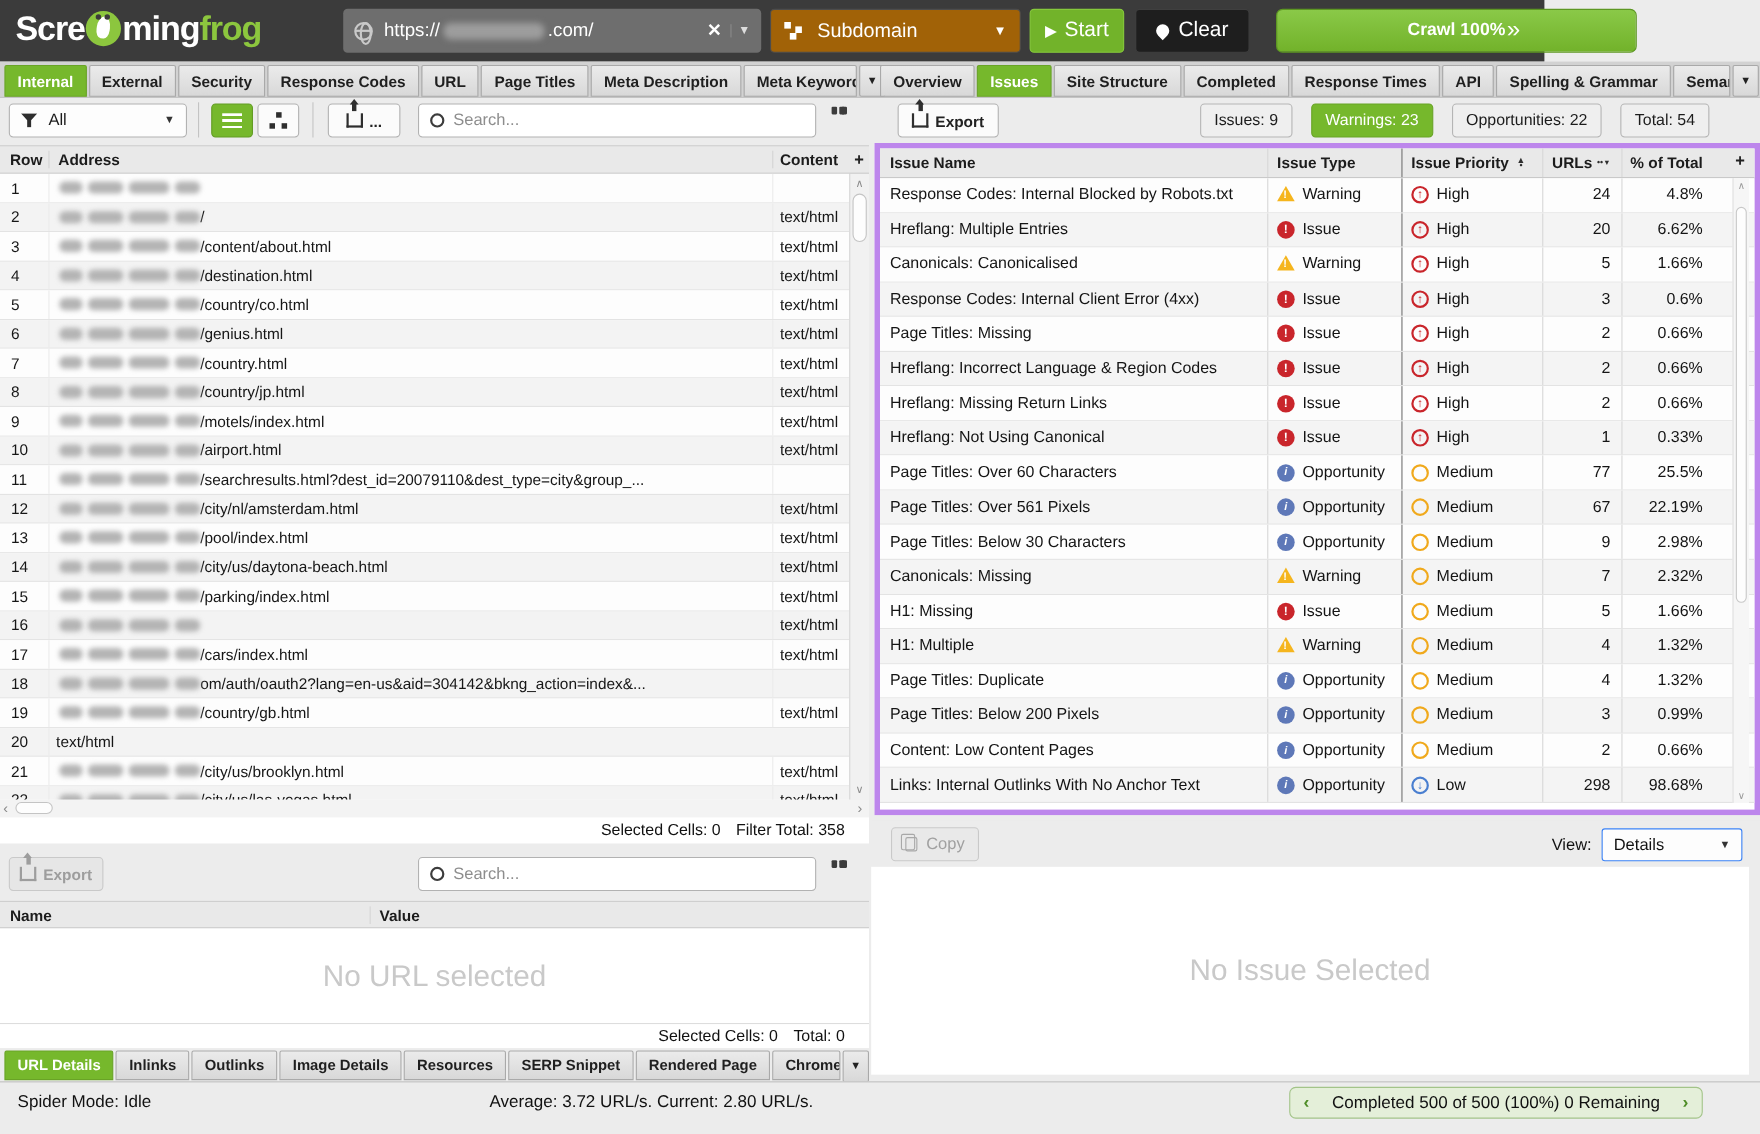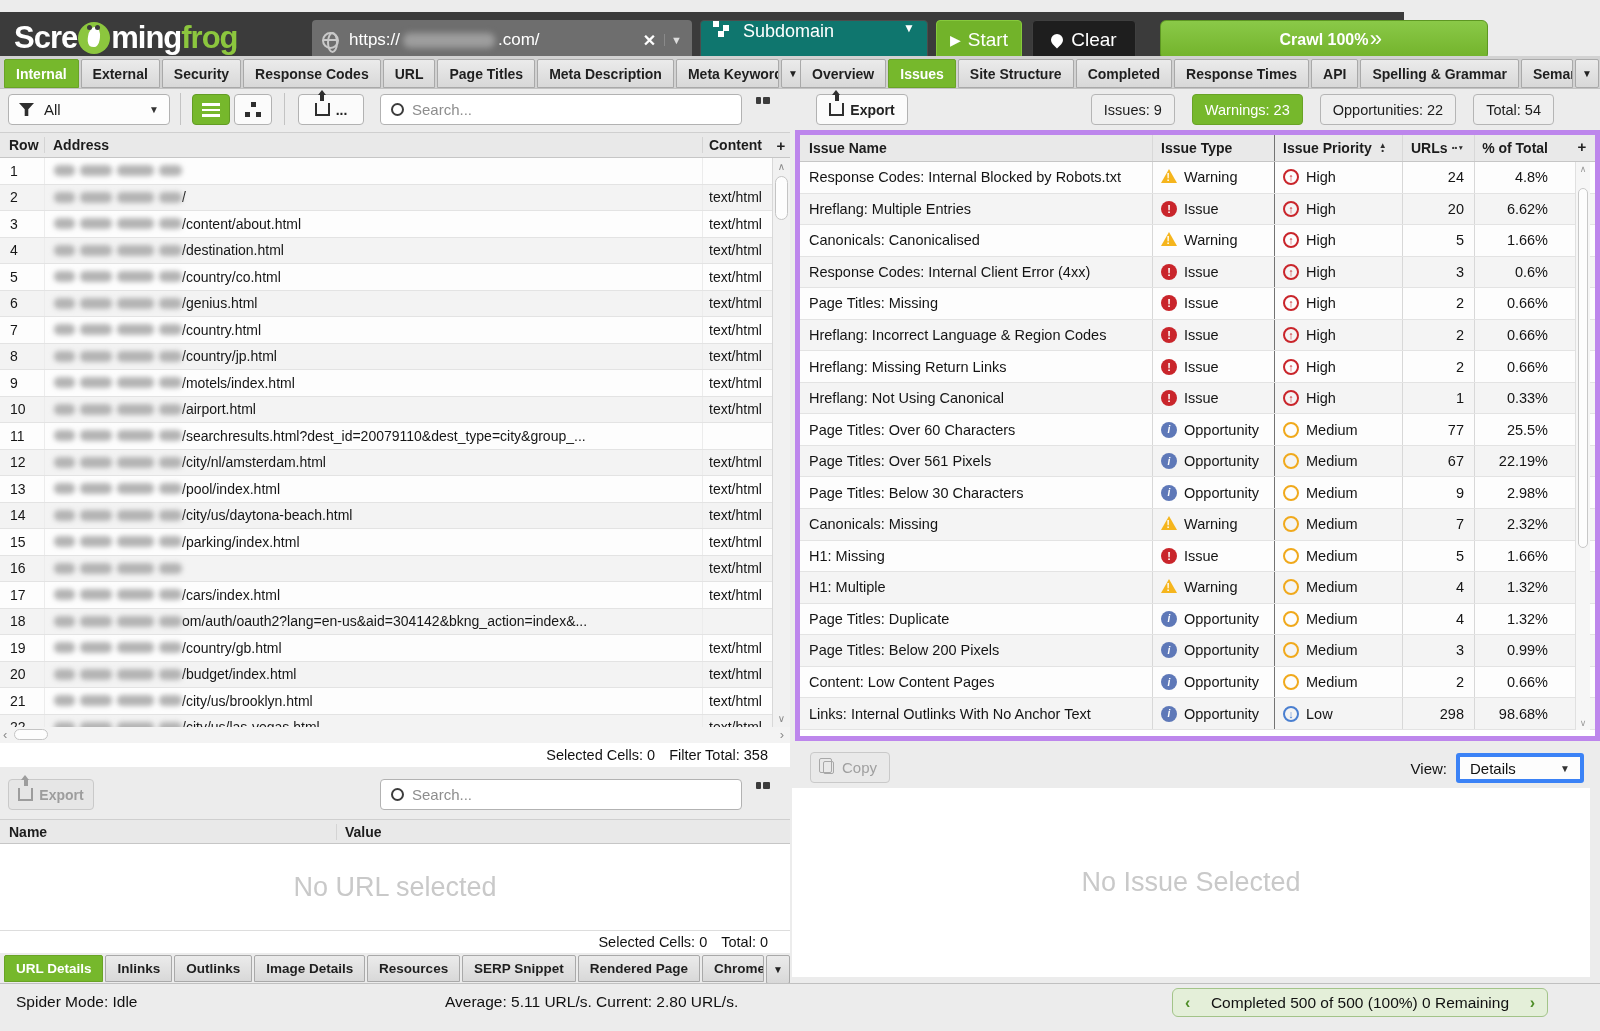--- a/index.html
+++ b/index.html
@@ -1,34 +1,34 @@
 <!DOCTYPE html>
 <html><head>
 <meta charset="utf-8">
 <style>
   * { margin:0; padding:0; box-sizing:border-box; }
   html,body { width:1600px; height:1031px; }
   body { font-family:"Liberation Sans", sans-serif; background:#ececec; overflow:hidden; }
   .app { position:relative; width:1600px; height:1031px; background:#ececec; }
 
   
-  .topbar { position:absolute; left:0; top:0; width:1404px; height:56px; background:#3b3b3b;margin-top:12px; }
+  .topbar { position:absolute; left:0; top:0; width:1404px; height:56px; background:#3b3b3b; }
   .logo { position:absolute; left:14px; top:8px; font-size:31px; font-weight:700; letter-spacing:-1px; color:#fff; display:flex; align-items:center; }
   .logo .green { color:#8cc63e; }
   .frog { display:inline-block; width:32px; height:32px; border-radius:50%; background:#8cc63e; margin:0 1px; position:relative; }
   .frog::before { content:""; position:absolute; left:10px; top:5px; width:12px; height:20px; background:#fff; border-radius:50% 50% 40% 40%; transform:rotate(8deg); }
   .frog::after { content:""; position:absolute; left:9px; top:3px; width:5px; height:5px; background:#3b3b3b; border-radius:50%; box-shadow:8px 0 0 #3b3b3b; }
   .urlbox { position:absolute; left:312px; top:8px; width:380px; height:40px; background:#6e6e6e; border-radius:4px; display:flex; align-items:center; padding:0 10px; color:#fff; font-size:17px;text-align:right; }
   .globe { width:17px; height:17px; border:2px solid #c9c9c9; border-radius:50%; position:relative; margin-right:10px; flex:none; }
   .globe::before { content:""; position:absolute; left:3px; top:-2px; width:7px; height:17px; border:2px solid #c9c9c9; border-radius:50%; }
   .globe::after { content:""; position:absolute; left:-1px; top:5.5px; width:15px; height:2px; background:#c9c9c9; }
   .blurpill { display:inline-block; width:92px; height:15px; background:#9d9d9d; border-radius:7px; filter:blur(3px); margin:0 3px; }
   .url-x { margin-left:auto; font-weight:700; font-size:16px; color:#fff; cursor:pointer; padding:0 8px; }
   .url-caret { color:#ddd; font-size:11px; padding-left:6px; border-left:1px solid #8a8a8a; }
-  .modebox { position:absolute; left:700px; top:8px; width:228px; height:40px; background:#0f766e; border:1px solid #4c4c4c; border-radius:4px; display:flex; padding:0 12px; color:#fff; font-size:18px; }
+  .modebox { position:absolute; left:700px; top:8px; width:228px; height:40px; background:#a16207; border:1px solid #4c4c4c; border-radius:4px; display:flex; align-items:center; padding:0 12px; color:#fff; font-size:18px; }
   .sitemap-ic { width:18px; height:16px; position:relative; margin-right:12px; flex:none; }
   .sitemap-ic::before { content:""; position:absolute; top:0; left:0; width:6px; height:6px; background:#fff; box-shadow:10px 4px 0 #fff, 5px 10px 0 #fff; }
   .mode-caret { margin-left:auto; color:#fff; font-size:12px; }
   .startbtn { position:absolute; left:936px; top:8px; width:86px; height:40px; background:#72b32a; border:1px solid #86c93c; border-radius:4px; color:#fff; font-size:19px; display:flex; align-items:center; justify-content:center; gap:7px; cursor:pointer; }
   .play-ic { font-size:14px; }
   .clearbtn { position:absolute; left:1032px; top:8px; width:104px; height:40px; background:#1e1e1e; border:1px solid #3f3f3f; border-radius:4px; color:#fff; font-size:19px; display:flex; align-items:center; justify-content:center; gap:8px; cursor:pointer; }
   .drop-ic { width:12px; height:12px; background:#fff; border-radius:50% 50% 50% 0; transform:rotate(-45deg); }
   .crawlbar { position:absolute; left:1160px; top:8px; width:328px; height:40px; background:linear-gradient(#8ac948,#72b22a); border:1px solid #5d9722; border-radius:6px; color:#fff; font-size:16px; font-weight:700; display:flex; align-items:center; justify-content:center; }
   .expandbtn { position:absolute; right:22px; top:14px; color:#fff; font-size:22px; cursor:pointer; }
 
@@ -153,21 +153,21 @@
   .pr-high::before { content:"\2191"; }
   .pr-medium { border:2px solid #f0a91c; }
   .pr-low { border:2px solid #4a7fd0; color:#4a7fd0; font-size:11px; }
   .pr-low::before { content:"\2193"; }
 
   .rp-midbar { position:absolute; left:0; top:657px; width:808px; height:42px; background:#ececec; }
   .copybtn { position:absolute; left:18px; top:6px; width:80px; height:31px; background:#e9e9e9; border:1px solid #c9c9c9; border-radius:4px; display:flex; align-items:center; justify-content:center; gap:8px; font-size:15px; color:#a0a0a0; }
   .copy-ic { width:11px; height:13px; border:1.5px solid #a8a8a8; border-radius:2px; position:relative; background:#e9e9e9; }
   .copy-ic::before { content:""; position:absolute; left:-5px; top:-4px; width:11px; height:13px; border:1.5px solid #a8a8a8; border-radius:2px; }
   .viewgrp { position:absolute; right:16px; top:7px; display:flex; align-items:center; gap:9px; font-size:15px; color:#111; }
-  .viewdd { width:128px; height:30px; background:#fdfdfd; border:4px solid #3b82f6; border-radius:3px; display:flex; align-items:center; padding:0 10px; cursor:pointer; }
+  .viewdd { width:128px; height:30px; background:#fdfdfd; border:1px solid #3b82f6; border-radius:3px; display:flex; align-items:center; padding:0 10px; cursor:pointer; }
   .viewdd .cv { font-size:15px; color:#111; }
   .viewdd .dd { margin-left:auto; font-size:10px; color:#333; }
   .rp-empty { position:absolute; left:0; top:699px; width:798px; height:189px; background:#fff; display:flex; align-items:center; justify-content:center; font-size:27px; color:#c9c9c9; }
 
   
   .statusbar { position:absolute; left:0; top:983px; width:1600px; height:48px; background:#ececec; border-top:1px solid #c0c0c0; font-size:15.5px; color:#111; }
   .sb-left { position:absolute; left:16px; top:9px; }
   .sb-center { position:absolute; left:445px; top:9px; }
   .progresspill { position:absolute; right:52px; top:4px; width:376px; height:29px; background:#e4efd9; border:1px solid #a3c489; border-radius:6px; display:flex; align-items:center; justify-content:space-between; padding:0 12px; font-size:15.5px; color:#111; }
   .pp-arr { color:#4e8d27; font-weight:700; font-size:16px; cursor:pointer; }
@@ -530,29 +530,20 @@
               <span></span>
               <span></span>
             </span>
       <span class="pth">/country/gb.html</span>
     </span>
     <span class="ct">text/html</span>
   </div>
 
   <div class="lrow">
     <span class="rn">20</span>
-    <span class="addr">
-      <span class="pills">
-              <span></span>
-              <span></span>
-              <span></span>
-              <span></span>
-            </span>
-      <span class="pth">/budget/index.html</span>
-    </span>
     <span class="ct">text/html</span>
   </div>
 
   <div class="lrow">
     <span class="rn">21</span>
     <span class="addr">
       <span class="pills">
               <span></span>
               <span></span>
               <span></span>
@@ -929,21 +920,21 @@
         </span>
       </div>
     </div>
     <div class="rp-empty">
       <span>No Issue Selected</span>
     </div>
   </div>
 
   <div class="statusbar">
     <span class="sb-left">Spider Mode: Idle</span>
-    <span class="sb-center">Average: 5.11 URL/s. Current: 2.80 URL/s.</span>
+    <span class="sb-center">Average: 3.72 URL/s. Current: 2.80 URL/s.</span>
     <div class="progresspill">
       <span class="pp-arr">‹</span>
       <span>Completed 500 of 500 (100%) 0 Remaining</span>
       <span class="pp-arr">›</span>
     </div>
   </div>
 
 </div>
 
 </body></html>

